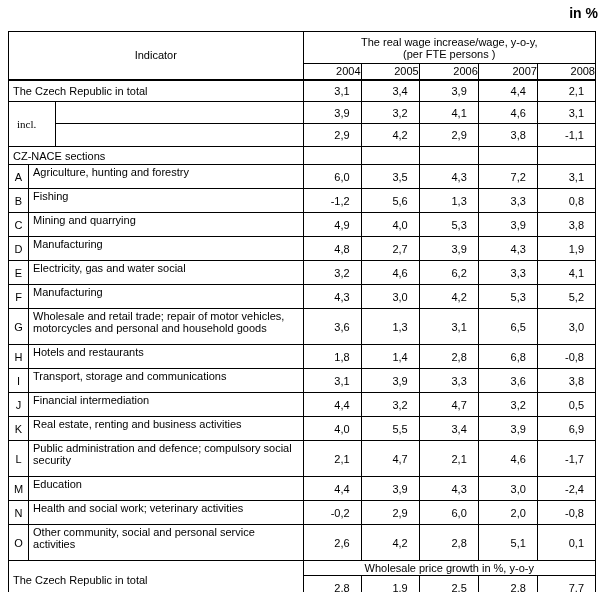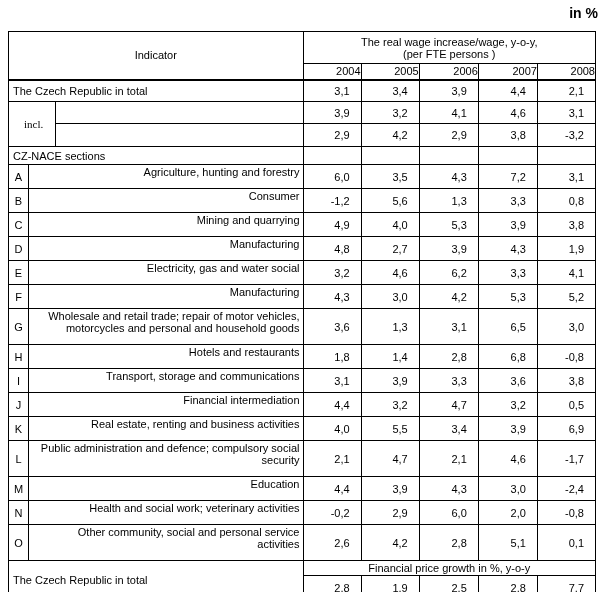--- a/index.html
+++ b/index.html
@@ -38,27 +38,27 @@
   th.indicator-cell { border-bottom-width: 2px; }
   th.value-hdr { text-align: center; }
   th.year-cell { text-align: right; border-bottom-width: 2px; margin-top: 36px; }
   
   tr.h22 { height: 22px; }
   tr.h23 { height: 23px; }
   tr.h18 { height: 18px; }
   tr.h15 { height: 15px; }
   tr.h24 { height: 24px; }
   td.num { text-align: right; padding: 1px 11px 1px 2px; }
-  td.desc { text-align: right; padding: 1px 3px 10px 4px; }
+  td.desc { text-align: left; padding: 1px 3px 10px 4px; }
   td.letter { text-align: center; padding: 1px 0; }
   td.span-label { text-align: left; padding: 1px 3px 1px 4px; }
   td.incl-cell {
     font-family: "Liberation Serif", serif;
     text-align: left;
-    padding-left: 15px;
+    padding-left: 8px;
   }
   .bold { font-weight: bold; }
   td.consumer-hdr { text-align: center; }
   td.footer-label { text-align: left; padding-left: 4px; }
 </style>
 </head>
 <body>
 
 <div class="unit-label">in %</div>
 
@@ -106,21 +106,21 @@
       <td class="num">4,1</td>
       <td class="num">4,6</td>
       <td class="num">3,1</td>
     </tr>
     <tr class="h23">
       <td class="desc"></td>
       <td class="num">2,9</td>
       <td class="num">4,2</td>
       <td class="num">2,9</td>
       <td class="num">3,8</td>
-      <td class="num">-3,2</td>
+      <td class="num">-1,1</td>
     </tr>
     <tr class="h18">
       <td class="span-label bold" colspan="3">CZ-NACE sections</td>
       <td></td>
       <td></td>
       <td></td>
       <td></td>
       <td></td>
     </tr>
 
@@ -128,21 +128,21 @@
     <td class="letter">A</td>
     <td class="desc" colspan="2">Agriculture, hunting and forestry</td>
     <td class="num">6,0</td>
     <td class="num">3,5</td>
     <td class="num">4,3</td>
     <td class="num">7,2</td>
     <td class="num">3,1</td>
   </tr>
       <tr class="h23">
     <td class="letter">B</td>
-    <td class="desc" colspan="2">Consumer</td>
+    <td class="desc" colspan="2">Fishing</td>
     <td class="num">-1,2</td>
     <td class="num">5,6</td>
     <td class="num">1,3</td>
     <td class="num">3,3</td>
     <td class="num">0,8</td>
   </tr>
       <tr class="h23">
     <td class="letter">C</td>
     <td class="desc" colspan="2">Mining and quarrying</td>
     <td class="num">4,9</td>
@@ -254,21 +254,21 @@
     <td class="letter">O</td>
     <td class="desc" colspan="2">Other community, social and personal service activities</td>
     <td class="num">2,6</td>
     <td class="num">4,2</td>
     <td class="num">2,8</td>
     <td class="num">5,1</td>
     <td class="num">0,1</td>
   </tr>
       <tr class="h15" id="footer-row-1">
       <td class="footer-label" colspan="3" rowspan="2">The Czech Republic in total</td>
-      <td class="consumer-hdr" colspan="5">Financial price growth in %, y-o-y</td>
+      <td class="consumer-hdr" colspan="5">Wholesale price growth in %, y-o-y</td>
     </tr>
     <tr class="h24">
       <td class="num">2,8</td>
       <td class="num">1,9</td>
       <td class="num">2,5</td>
       <td class="num">2,8</td>
       <td class="num">7,7</td>
     </tr>
   </tbody>
 </table>

